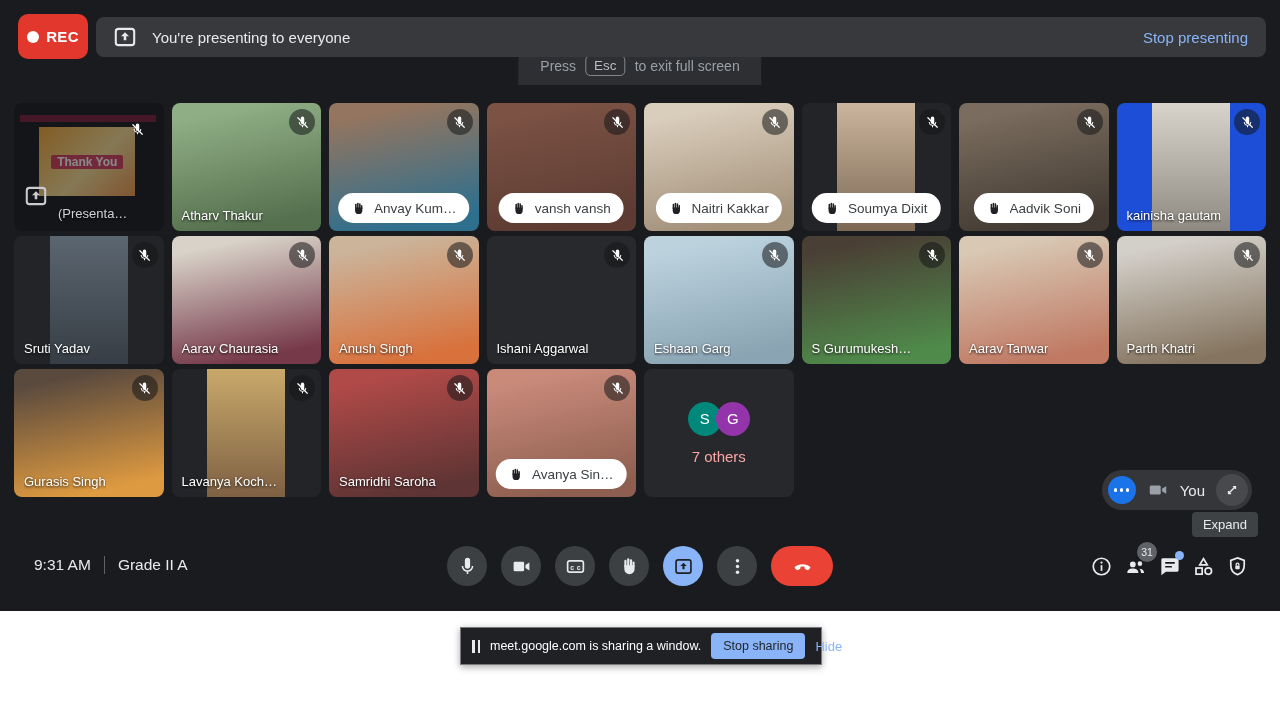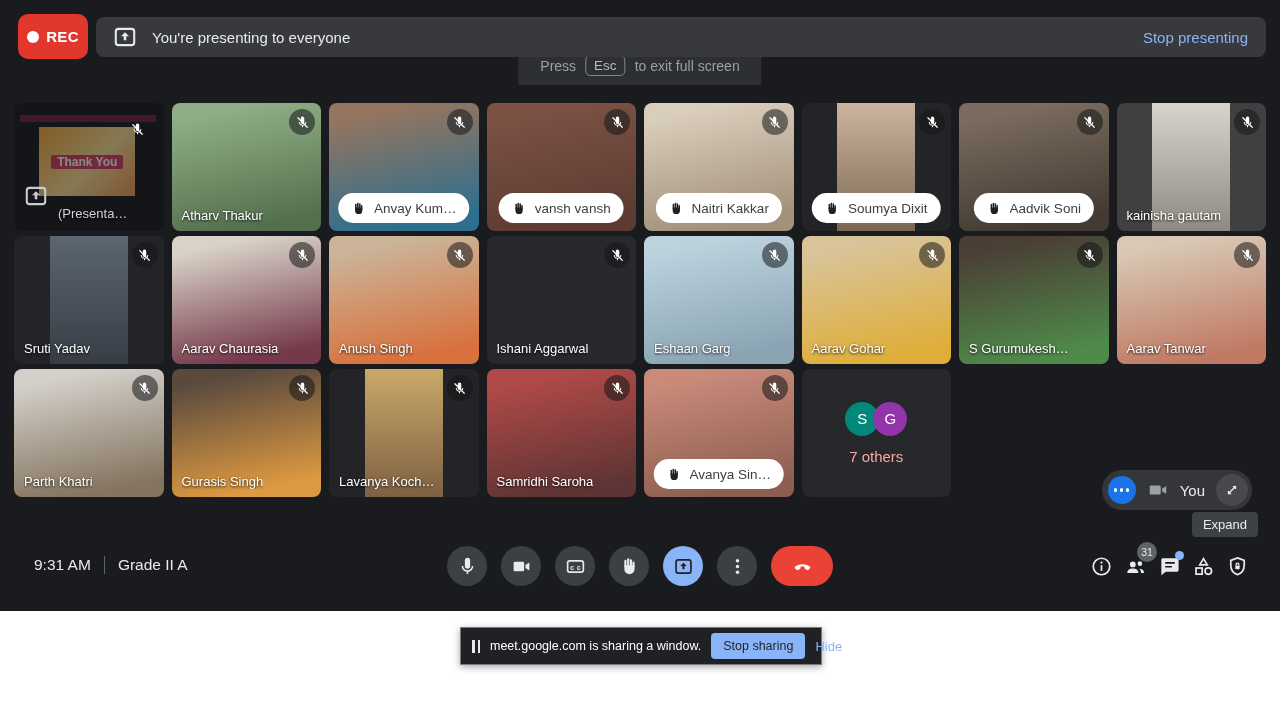--- a/index.html
+++ b/index.html
@@ -220,21 +220,21 @@
             <svg viewBox="0 0 24 24" fill="currentColor">
               <rect x="6.1" y="4.2" width="2.5" height="9" rx="1.25"></rect>
               <rect x="9.3" y="2.6" width="2.5" height="10.5" rx="1.25"></rect>
               <rect x="12.5" y="3.6" width="2.5" height="9.5" rx="1.25"></rect>
               <rect x="15.4" y="6.2" width="2.4" height="7" rx="1.2"></rect>
               <path d="M6.1 10.5h11.7V15a5.85 5.85 0 0 1-5.85 5.8A5.85 5.85 0 0 1 6.1 15z"></path>
             </svg>
             <span>Aadvik Soni</span>
           </span>
         </div>
-        <div class="tile" style="background: #404040; text-align: center;">
+        <div class="tile" style="background: #1d4ed8; text-align: center;">
           <div class="p-col" style="background: linear-gradient(rgb(216, 212, 204), rgb(143, 138, 129));"></div>
           <span class="mic-badge">
             <svg viewBox="0 0 24 24">
               <path fill="currentColor" d="M12 14.2a2.8 2.8 0 0 0 2.8-2.8V5a2.8 2.8 0 0 0-5.6 0v6.4A2.8 2.8 0 0 0 12 14.2z"></path>
               <path fill="none" stroke="currentColor" stroke-width="1.6" d="M17.4 11.2a5.4 5.4 0 0 1-10.8 0M12 16.6v3"></path>
               <path stroke="currentColor" stroke-width="1.9" stroke-linecap="round" d="M4.6 4.4l15 15.2"></path>
             </svg>
           </span>
           <span class="tile-name">kainisha gautam</span>
         </div>
@@ -281,30 +281,20 @@
         </div>
         <div class="tile" style="background: linear-gradient(168deg, rgb(188, 211, 222) 12%, rgb(138, 164, 179) 88%);">
           <span class="mic-badge">
             <svg viewBox="0 0 24 24">
               <path fill="currentColor" d="M12 14.2a2.8 2.8 0 0 0 2.8-2.8V5a2.8 2.8 0 0 0-5.6 0v6.4A2.8 2.8 0 0 0 12 14.2z"></path>
               <path fill="none" stroke="currentColor" stroke-width="1.6" d="M17.4 11.2a5.4 5.4 0 0 1-10.8 0M12 16.6v3"></path>
               <path stroke="currentColor" stroke-width="1.9" stroke-linecap="round" d="M4.6 4.4l15 15.2"></path>
             </svg>
           </span>
           <span class="tile-name">Eshaan Garg</span>
-        </div>
-        <div class="tile" style="background: linear-gradient(168deg, rgb(217, 196, 154) 12%, rgb(223, 174, 58) 88%);">
-          <span class="mic-badge">
-            <svg viewBox="0 0 24 24">
-              <path fill="currentColor" d="M12 14.2a2.8 2.8 0 0 0 2.8-2.8V5a2.8 2.8 0 0 0-5.6 0v6.4A2.8 2.8 0 0 0 12 14.2z"></path>
-              <path fill="none" stroke="currentColor" stroke-width="1.6" d="M17.4 11.2a5.4 5.4 0 0 1-10.8 0M12 16.6v3"></path>
-              <path stroke="currentColor" stroke-width="1.9" stroke-linecap="round" d="M4.6 4.4l15 15.2"></path>
-            </svg>
-          </span>
-          <span class="tile-name">Aarav Gohar</span>
         </div>
         <div class="tile" style="background: linear-gradient(168deg, rgb(74, 63, 53) 12%, rgb(79, 138, 74) 88%);">
           <span class="mic-badge">
             <svg viewBox="0 0 24 24">
               <path fill="currentColor" d="M12 14.2a2.8 2.8 0 0 0 2.8-2.8V5a2.8 2.8 0 0 0-5.6 0v6.4A2.8 2.8 0 0 0 12 14.2z"></path>
               <path fill="none" stroke="currentColor" stroke-width="1.6" d="M17.4 11.2a5.4 5.4 0 0 1-10.8 0M12 16.6v3"></path>
               <path stroke="currentColor" stroke-width="1.9" stroke-linecap="round" d="M4.6 4.4l15 15.2"></path>
             </svg>
           </span>
           <span class="tile-name">S Gurumukesh…</span>

